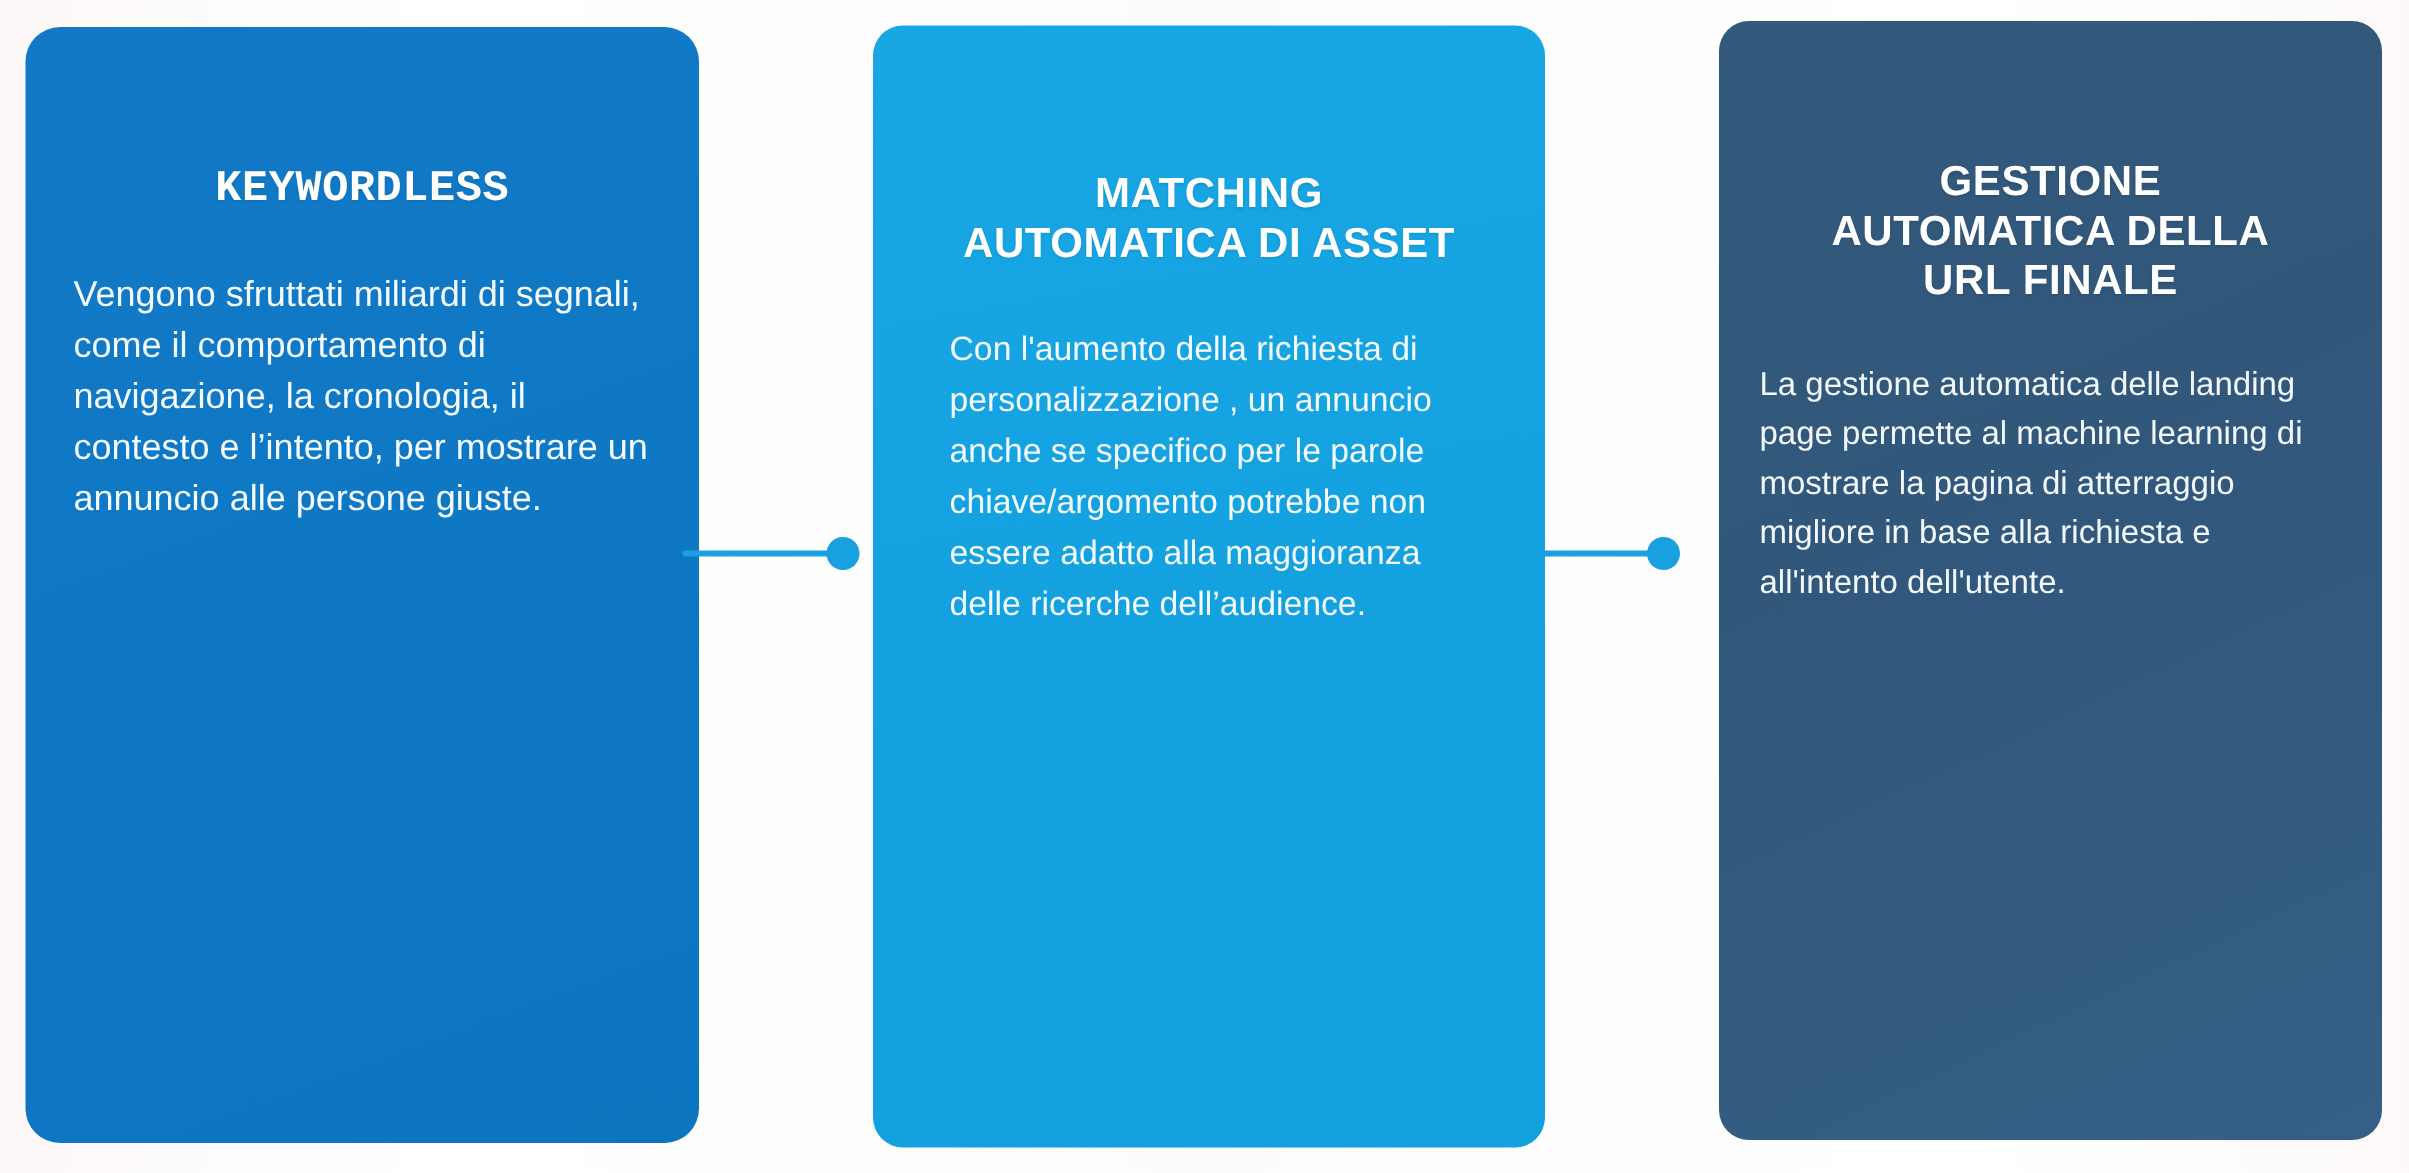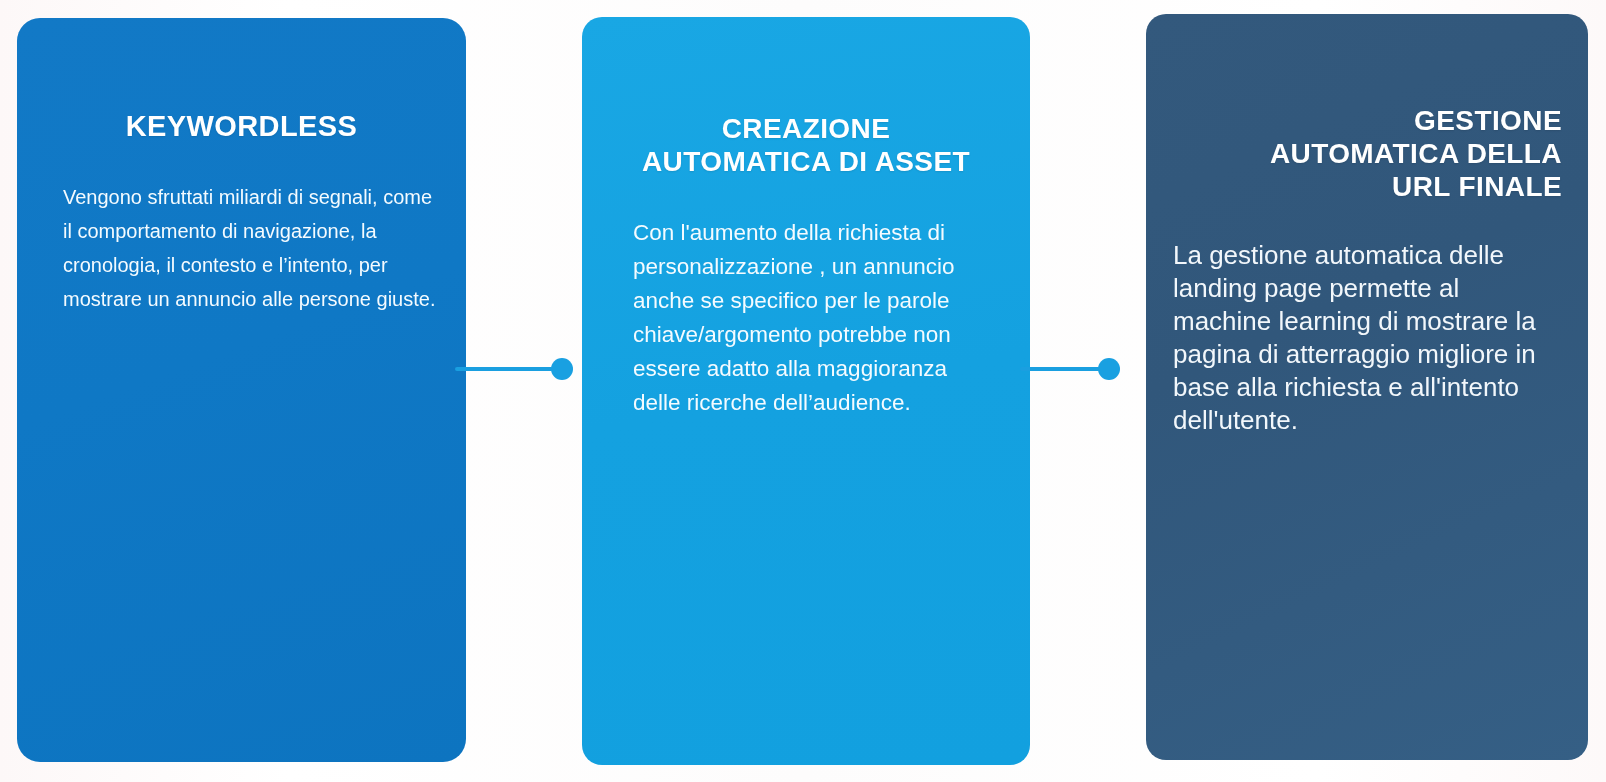--- a/index.html
+++ b/index.html
@@ -70,26 +70,27 @@
     left: 17px;
     top: 18px;
     width: 449px;
     height: 744px;
     background: linear-gradient(160deg, #1279c6 0%, #0f78c5 45%, #0d74c0 100%);
     border-radius: 23px;
   }
   #card-1 .card-title {
     font-size: 29px;
     margin-top: 91px;
+    font-family: Liberation Mono, monospace;
   }
   #card-1 .card-body {
     margin-top: 37px;
     padding: 0 2px 0 6px;
   }
-  #card-1 .card-body p { font-size: 20px; line-height: 34px; margin-left: 14px; }
+  #card-1 .card-body p { font-size: 24px; line-height: 34px; }
 
   
   #card-2 {
     left: 582px;
     top: 17px;
     width: 448px;
     height: 748px;
     background: linear-gradient(170deg, #19a7e4 0%, #14a1e0 50%, #12a0df 100%);
     border-radius: 20px;
   }
@@ -108,27 +109,26 @@
     left: 1146px;
     top: 14px;
     width: 442px;
     height: 746px;
     background: linear-gradient(155deg, #33597d 0%, #31577b 40%, #355f85 100%);
     border-radius: 20px;
   }
   #card-3 .card-title {
     font-size: 28px;
     margin-top: 90px;
-    text-align: right;
   }
   #card-3 .card-body {
     margin-top: 36px;
     padding: 0 2px 0 1px;
   }
-  #card-3 .card-body p { font-size: 26px; line-height: 33px; color: #f2f7fb; }
+  #card-3 .card-body p { font-size: 22px; line-height: 33px; color: #f2f7fb; }
 
   
   .connector {
     position: absolute;
     height: 22px;
     display: flex;
     align-items: center;
     z-index: 3;
   }
   .connector .line {
@@ -176,21 +176,21 @@
   </div>
 
   <div class="connector" id="connector-1">
     <div class="line"></div>
     <div class="dot"></div>
   </div>
 
   <div class="card" id="card-2">
     <div class="card-inner">
       <div class="card-title">
-        <div>CREAZIONE</div>
+        <div>MATCHING</div>
         <div>AUTOMATICA DI ASSET</div>
       </div>
       <div class="card-body">
         <p>Con l'aumento della richiesta di personalizzazione , un annuncio anche se specifico per le  parole chiave/argomento potrebbe non essere adatto alla maggioranza delle ricerche dell’audience.</p>
       </div>
     </div>
   </div>
 
   <div class="connector" id="connector-2">
     <div class="line"></div>

